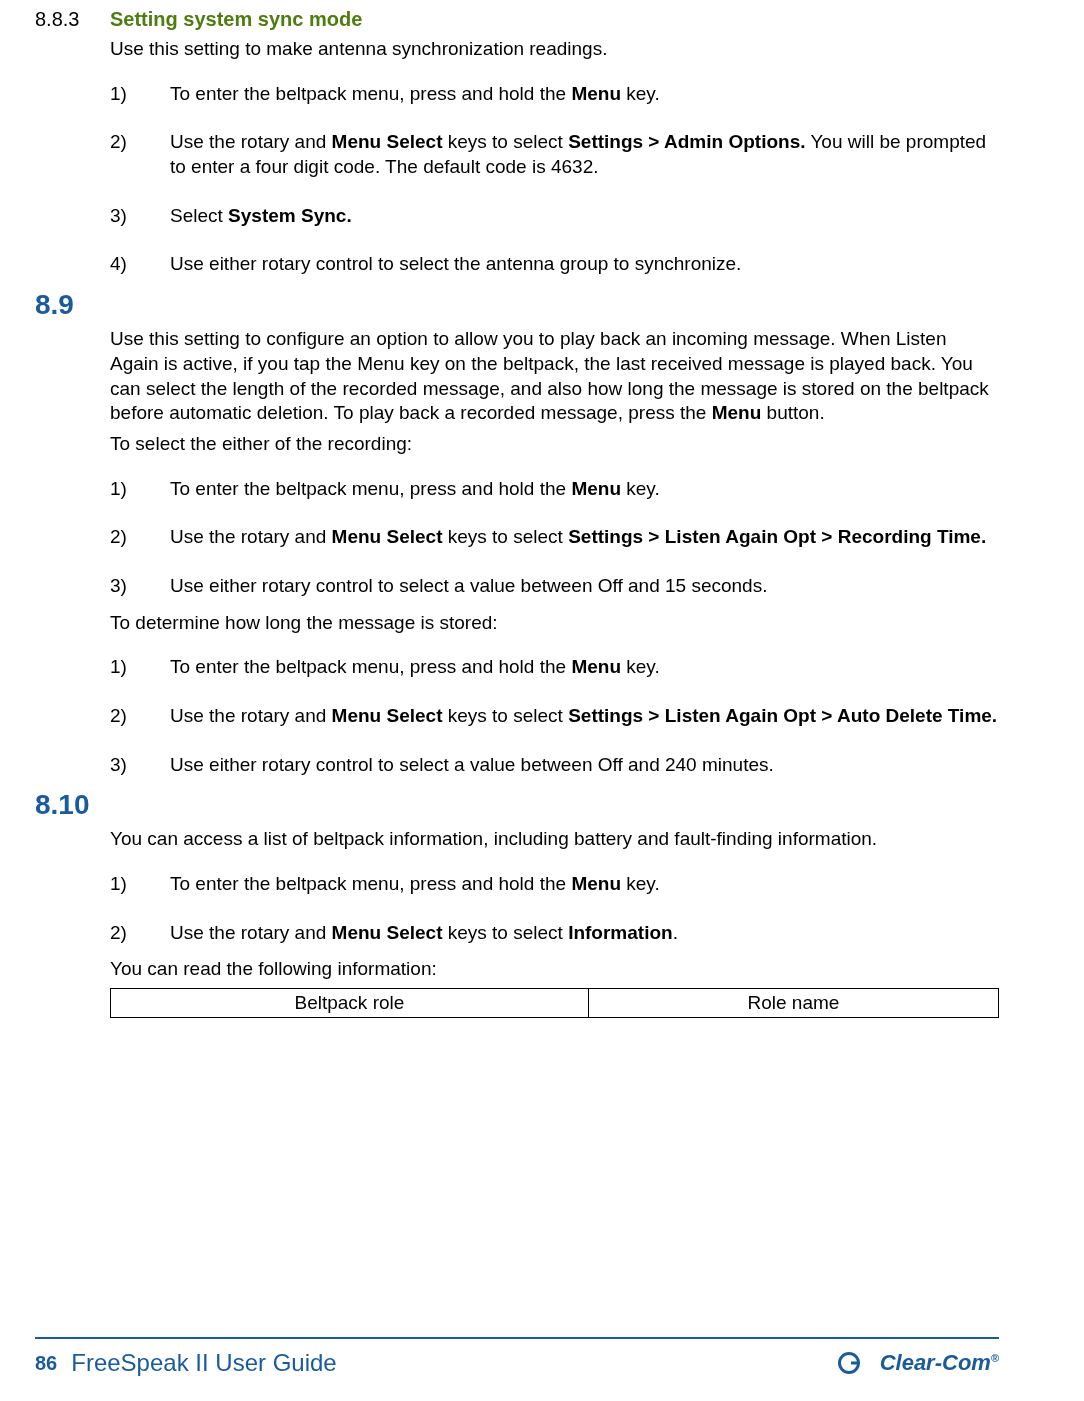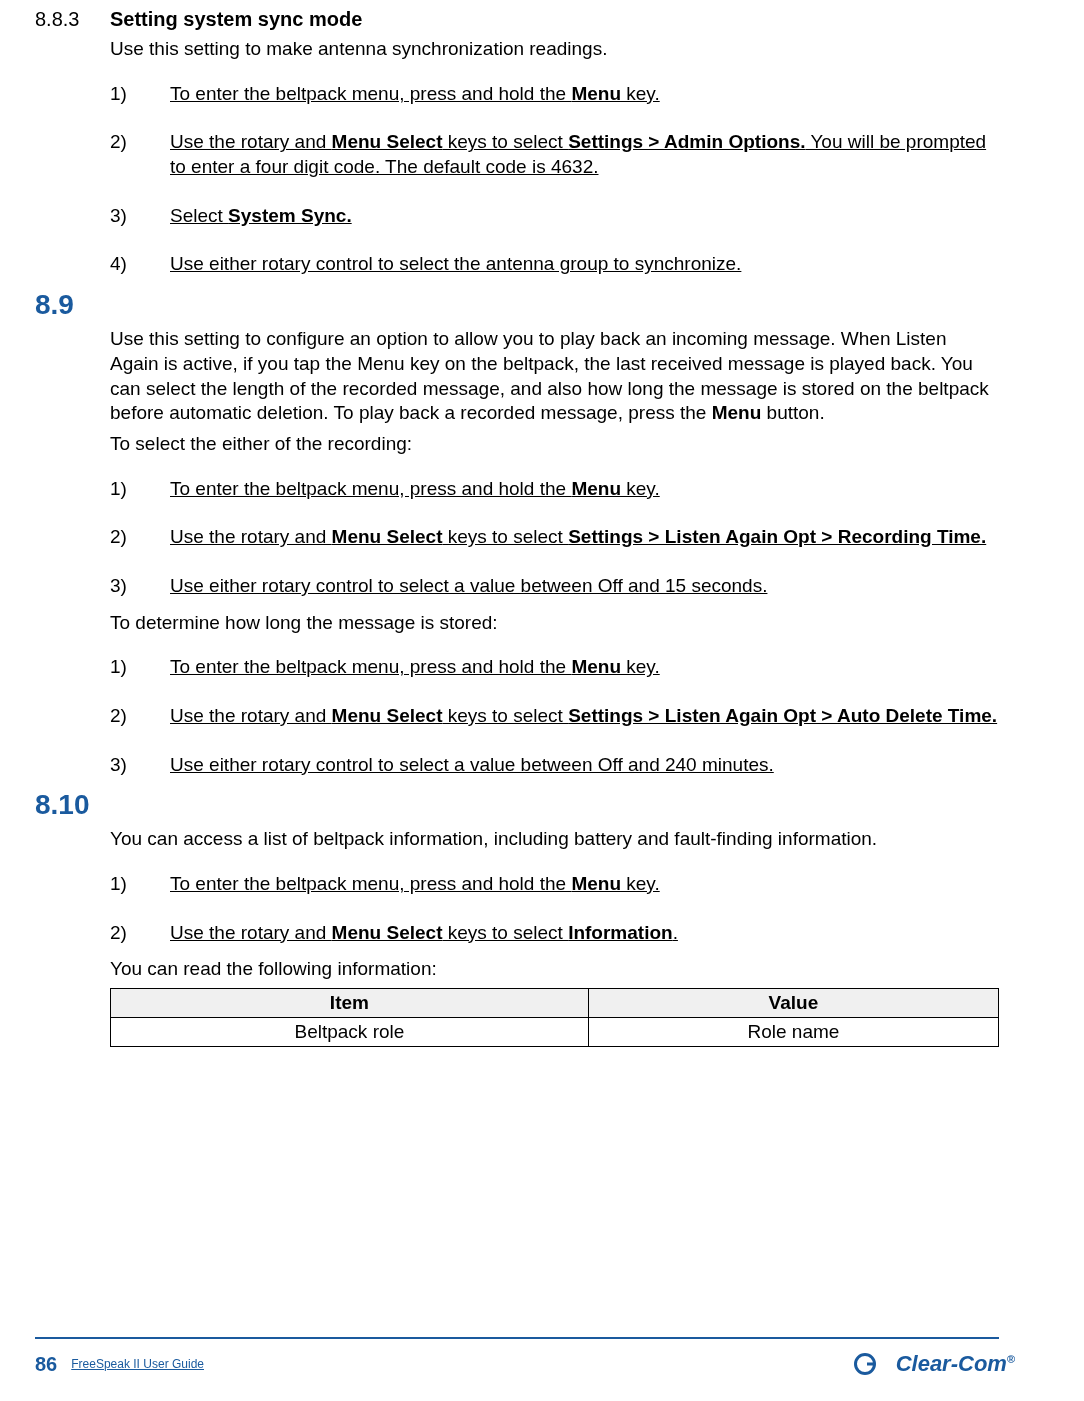--- a/index.html
+++ b/index.html
@@ -16,21 +16,21 @@
     display: flex;
     align-items: baseline;
     margin-top: 8px;
   }
   .section-row .num-col {
     width: 75px;
     flex-shrink: 0;
     font-weight: normal;
   }
   .h3-row .num-col { font-size: 20px; color: #000; }
-  .h3-row .title   { font-size: 20px; font-weight: bold; color: #000000; }
+  .h3-row .title   { font-size: 20px; font-weight: bold; color: #4d7c0f; }
   .h2-row .num-col { font-size: 28px; color: #1a5a9e; font-weight: bold; }
   .h2-row .title   { font-size: 28px; color: #1a5a9e; font-weight: bold; }
   .body-block {
     margin-left: 75px;
     font-size: 19px;
     line-height: 1.3;
     margin-top: 6px;
   }
   .list {
     margin-left: 75px;
@@ -40,21 +40,21 @@
     display: flex;
     font-size: 19px;
     line-height: 1.3;
     margin-bottom: 24px;
   }
   .list-item:last-child { margin-bottom: 12px; }
   .list-item .marker {
     width: 60px;
     flex-shrink: 0;
   }
-  .list-item .content { flex: 1; text-decoration: underline; }
+  .list-item .content { flex: 1; }
   b { font-weight: bold; }
   table.info {
     margin-left: 75px;
     border-collapse: collapse;
     width: calc(100% - 75px);
     margin-top: 6px;
     font-size: 19px;
   }
   table.info th, table.info td {
     border: 1px solid #000;
@@ -69,40 +69,39 @@
   .footer-line {
     position: absolute;
     left: 35px;
     right: 85px;
     bottom: 62px;
     border-top: 2px solid #1a5a9e;
   }
   .footer {
     position: absolute;
     left: 35px;
-    right: 69px;
+    right: 85px;
     bottom: 24px;
     display: flex;
     justify-content: space-between;
     align-items: center;
   }
   .footer-left {
     display: flex;
     align-items: center;
     gap: 14px;
   }
   .page-num {
     color: #1a5a9e;
     font-weight: bold;
     font-size: 20px;
   }
   .guide-name {
     color: #1a5a9e;
-    font-size: 12px;
-    text-decoration: underline;
+    font-size: 24px;
   }
   .logo {
     display: flex;
     align-items: center;
     gap: 20px;
     color: #1a5a9e;
     font-weight: bold;
     font-style: italic;
     font-size: 22px;
   }
@@ -195,24 +194,20 @@
   </div>
   <div class="list-item">
     <div class="marker">2)</div>
     <div class="content"><span>Use the rotary and </span><b>Menu Select</b><span> keys to select </span><b>Information</b><span>.</span></div>
   </div>
 </div>
 <div class="body-block" style="margin-top:11px">You can read the following information:</div>
 
 <table class="info">
   <tbody>
-      <tr>
-    <th>Item</th>
-    <th>Value</th>
-  </tr>
   <tr>
     <td>Beltpack role</td>
     <td>Role name</td>
   </tr>
 </tbody>
   </table>
 
 <div class="footer-line"></div>
 <div class="footer">
   <div class="footer-left">

